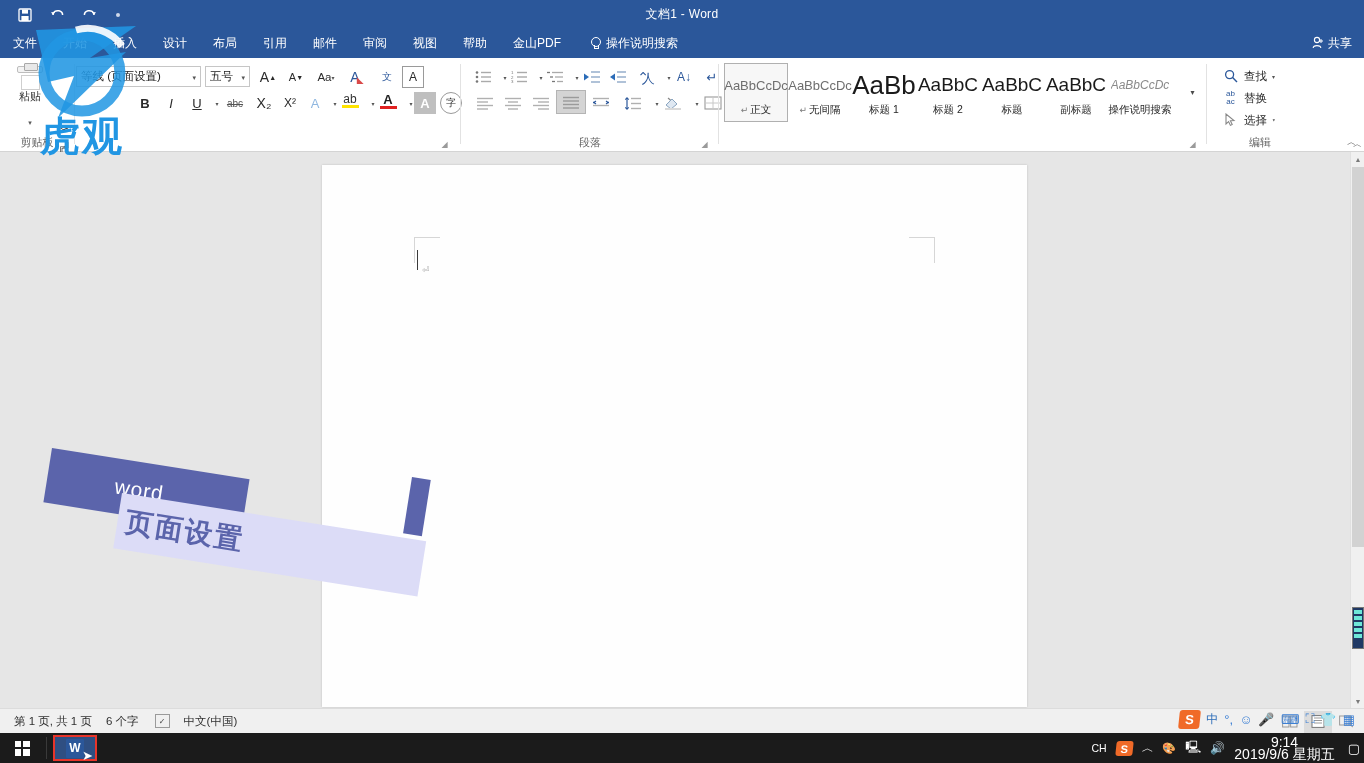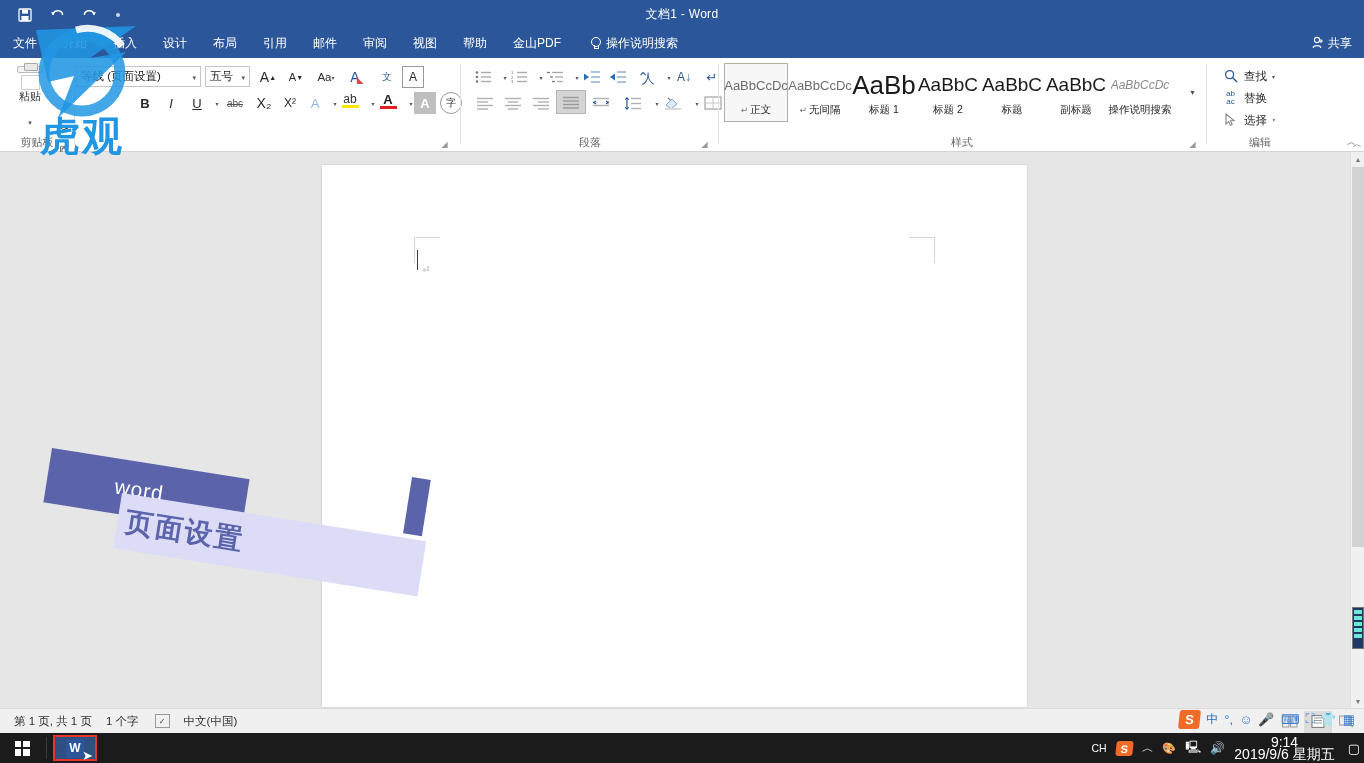--- a/index.html
+++ b/index.html
@@ -604,21 +604,20 @@
           <div class="stylebox" style="left: 324px;">
             <div class="sb-preview" style="font-size: 19px; color: rgb(26, 26, 26);">AaBbC</div>
             <div class="sb-name"><span>副标题</span></div>
           </div>
           <div class="stylebox" style="left: 388px;">
             <div class="sb-preview" style="font-size: 12px; color: rgb(138, 138, 138); font-style: italic;">AaBbCcDc</div>
             <div class="sb-name"><span>操作说明搜索</span></div>
           </div>
         </div>
       <div class="gallery-more">▾</div>
-      <div class="rglabel">样式</div>
       <div class="dlg-launcher" style="right:6px;">◢</div>
     </div>
 
     <div class="rgsep" style="left:1206px;"></div>
 
     <div class="rgroup" style="left:1210px;width:100px;">
       <div class="edit-item" style="top:8px;">
         <span class="ei-ico">
           <svg width="14" height="14" viewBox="0 0 14 14">
               <circle cx="5.6" cy="5.6" r="4" fill="none" stroke="#2b579a" stroke-width="1.3"></circle>
@@ -676,21 +675,21 @@
         <i></i>
         <i></i>
         <i></i>
         <i></i>
       </div>
     <div class="vs-arrow down">▼</div>
   </div>
 
   <div class="statusbar">
     <div class="sb-item">第 1 页, 共 1 页</div>
-    <div class="sb-item">1 个字</div>
+    <div class="sb-item">6 个字</div>
     <div class="sb-proof">✓</div>
     <div class="sb-item">中文(中国)</div>
     <div class="sb-right">
       <div class="viewbtn">
         <svg width="16" height="13" viewBox="0 0 16 13">
             <rect x="0.6" y="1" width="6.4" height="11" fill="none" stroke="#9a9a9a" stroke-width="1"></rect>
             <rect x="8.6" y="1" width="6.4" height="11" fill="none" stroke="#9a9a9a" stroke-width="1"></rect>
           </svg>
       </div>
       <div class="viewbtn active">

